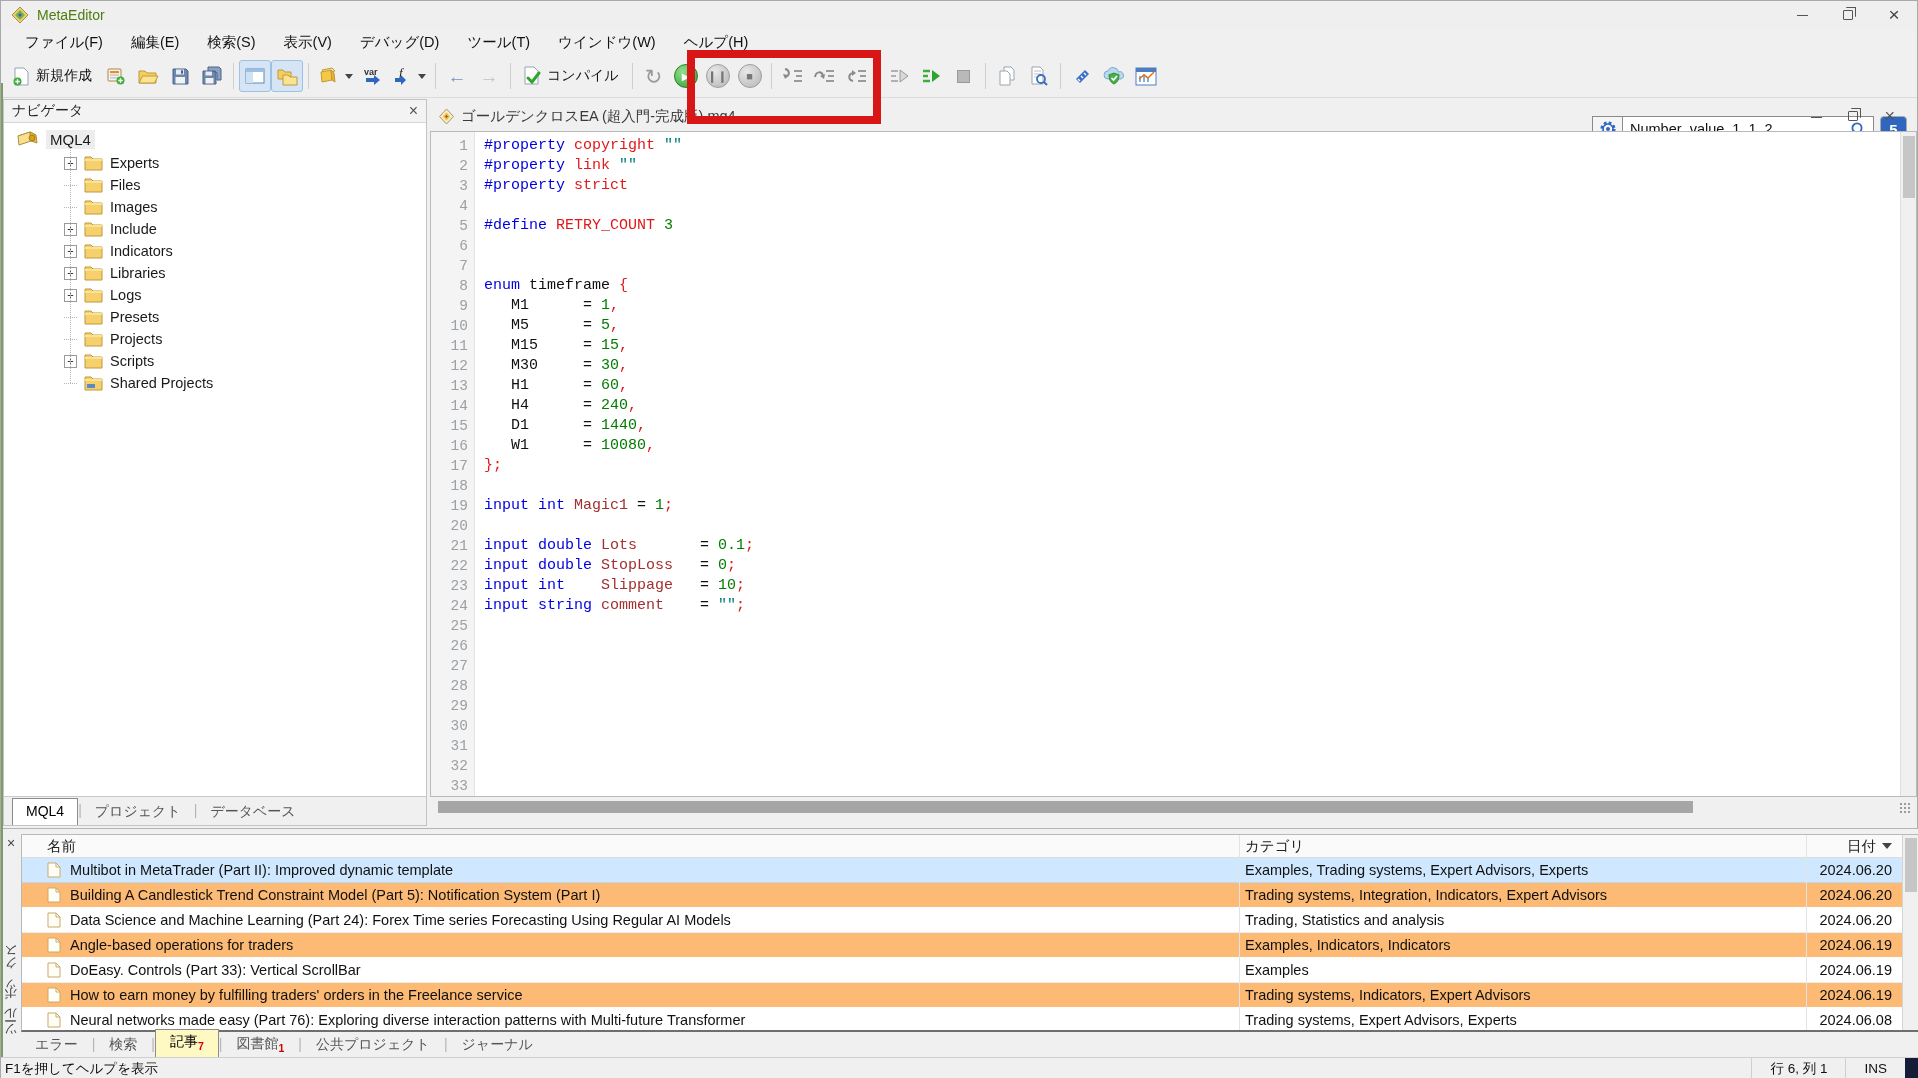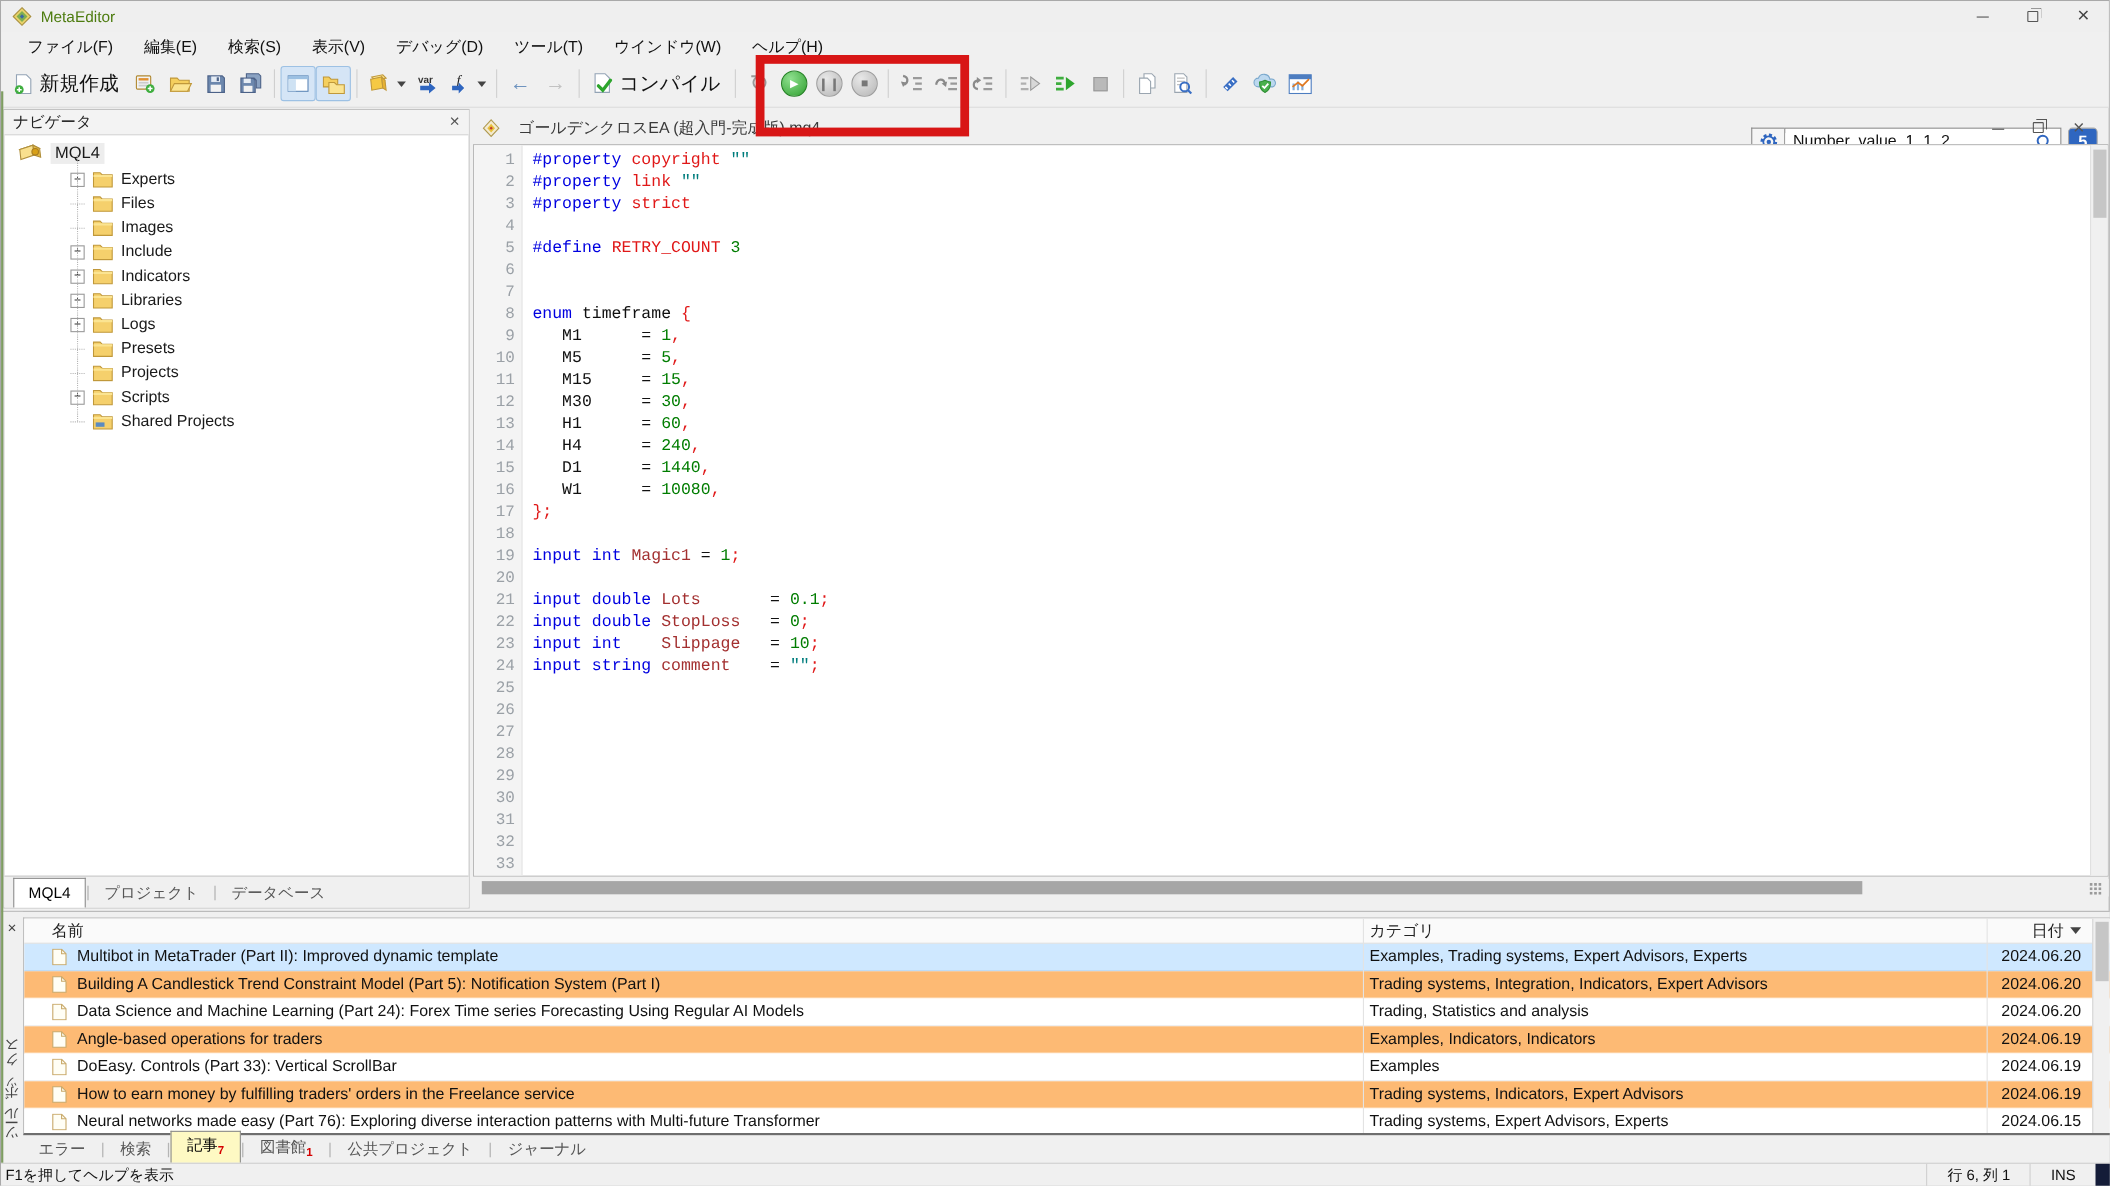--- a/index.html
+++ b/index.html
@@ -20,21 +20,21 @@
   
   #menubar { position:absolute; left:0; top:28px; width:100%; height:26px; background:#f0f0f0; display:flex; align-items:center; padding-left:10px; }
   .menu-item { padding:3px 14px; font-size:14.5px; color:#111; }
 
   
   #toolbar { position:absolute; left:0; top:54px; width:100%; height:43px; background:#f0f0f0; border-bottom:1px solid #dcdcdc; display:flex; align-items:center; padding-left:6px; }
   .tb-btn { height:32px; min-width:32px; display:flex; align-items:center; justify-content:center; gap:5px; padding:0 4px; border-radius:3px; }
   .tb-btn.labeled { padding:0 8px 0 5px; }
   .tb-btn.active { background:#d5e5f6; border:1px solid #9dc1e4; }
   .tb-sep { width:1px; height:26px; background:#cfcfcf; margin:0 5px; }
-  .tb-label { font-size:18px; color:#111; white-space:nowrap; }
+  .tb-label { font-size:14px; color:#111; white-space:nowrap; }
   .caret-down { width:0; height:0; border-left:4px solid transparent; border-right:4px solid transparent; border-top:5px solid #444; margin-left:2px; }
   .glyph { font-size:19px; line-height:1; }
   .glyph.blue { color:#6f94bf; } .glyph.gray { color:#c2c2c2; } .glyph.dim { color:#9a9a9a; }
   .circle-btn { width:24px; height:24px; border-radius:50%; display:flex; align-items:center; justify-content:center; }
   .circle-green { background:radial-gradient(circle at 35% 30%, #8fe08f, #2f9f2f); border:1px solid #238023; }
   .circle-gray { background:radial-gradient(circle at 35% 30%, #e8e8e8, #b5b5b5); border:1px solid #9d9d9d; }
   .circle-btn .g { color:#fff; font-size:11px; }
   .sq-gray { width:13px; height:13px; background:#b9b9b9; border:1px solid #9a9a9a; }
 
   
@@ -60,21 +60,21 @@
   .plusbox { width:13px; height:13px; border:1px solid #9a9a9a; background:#fff; display:flex; align-items:center; justify-content:center; font-size:11px; line-height:1; color:#333; flex:0 0 13px; }
   .plus-spacer { width:13px; flex:0 0 13px; border-bottom:1px dotted #b5b5b5; height:0; }
   .tree-row::before { content:""; position:absolute; left:66px; top:-11px; height:22px; border-left:1px dotted #b5b5b5; z-index:0; }
   #nav-tabs { height:29px; background:#f0f0f0; border-top:1px solid #c9c9c9; display:flex; align-items:flex-end; padding-left:8px; }
   .nav-tab { padding:3px 13px 4px; font-size:14px; color:#555; }
   .nav-tab.active { background:#fff; border:1px solid #8c8c8c; border-bottom:none; color:#000; padding:4px 13px 6px; }
   .tab-sep { color:#b5b5b5; align-self:center; padding-bottom:3px; }
 
   
   #editor { position:absolute; left:429px; top:100px; width:1487px; height:714px; }
-  #editor-tabrow { height:30px; display:flex; align-items:center; gap:16px; padding-left:8px; color:#3a3a3a; font-size:14.5px;justify-content:space-between; }
+  #editor-tabrow { height:30px; display:flex; align-items:center; gap:6px; padding-left:8px; color:#3a3a3a; font-size:14.5px;justify-content:space-between; }
   #editor-tabrow .mdi-controls { margin-left:auto; display:flex; gap:26px; padding-right:22px; color:#555; }
   #code-wrap { position:absolute; left:0; top:30px; width:1487px; height:666px; background:#fff; border:1px solid #b9b9b9; display:flex; overflow:hidden; }
   #gutter { width:44px; background:#f4f4f4; border-right:1px solid #e4e4e4; text-align:right; padding:4px 6px 0 0; color:#9aa0a6; font-family:"Liberation Mono", monospace; font-size:14.5px; }
   #gutter div { height:20px; line-height:20px; }
   #code-lines { flex:1; padding:4px 0 0 9px; font-family:"Liberation Mono", monospace; font-size:15px; }
   .code-line { height:20px; line-height:20px; white-space:pre; }
   .c-kw { color:var(--kw); } .c-idr { color:var(--idr); } .c-var { color:var(--var); }
   .c-num { color:var(--num); } .c-com { color:var(--com); } .c-str { color:var(--str); }
   .c-op { color:var(--op); } .c-pl { color:#101010; }
   #v-scroll { position:absolute; right:1px; top:31px; width:16px; height:664px; background:#f0f0f0; border-left:1px solid #e0e0e0; }
@@ -743,21 +743,21 @@
             <div class="col-name">
               <span>
                 <svg width="14" height="16" viewBox="0 0 14 16">
                   <path d="M1 1h8l4 4v10H1z" fill="#fffef5" stroke="#c9a96a"></path>
                   <path d="M9 1v4h4" fill="none" stroke="#c9a96a"></path>
                 </svg>
               </span>
               <span>Neural networks made easy (Part 76): Exploring diverse interaction patterns with Multi-future Transformer</span>
             </div>
             <div class="col-cat">Trading systems, Expert Advisors, Experts</div>
-            <div class="col-date">2024.06.15</div>
+            <div class="col-date">2024.06.08</div>
           </div>
         </div>
       <div class="cell-sep" style="left:1217px; top:0; bottom:0;"></div>
       <div class="cell-sep" style="left:1784px; top:0; bottom:0;"></div>
       <div id="v-scroll2">
           <div id="v-thumb2"></div>
         </div>
     </div>
     <div id="tb-tabs">
         <div class="tool-tab">エラー</div>

